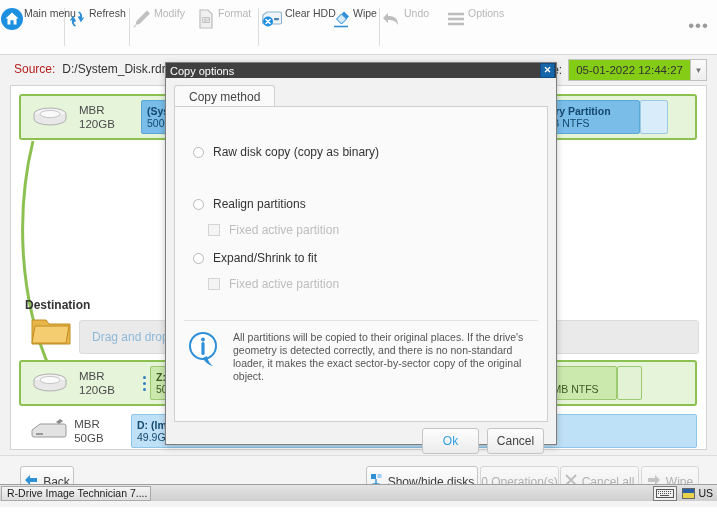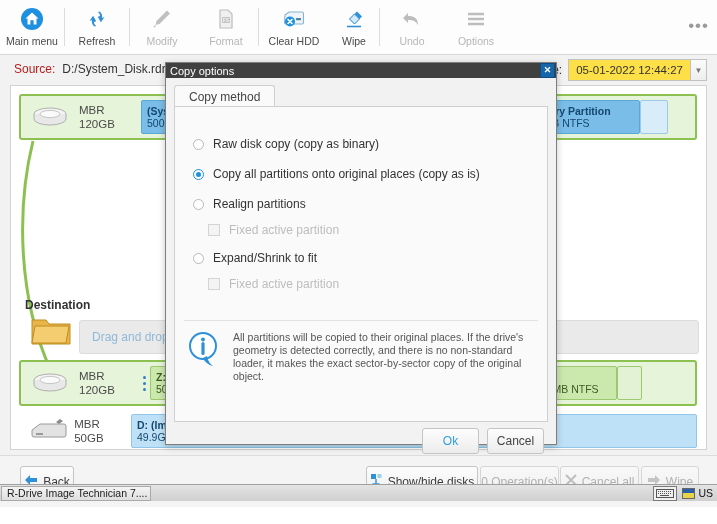--- a/index.html
+++ b/index.html
@@ -10,22 +10,22 @@
     -webkit-font-smoothing:antialiased;
   }
 
   
   #toolbar{
     position:absolute;left:0;top:0;width:717px;height:55px;
     background:#fdfdfd;border-bottom:1px solid #d8d8d8;
     display:flex;align-items:flex-start;box-sizing:border-box;
   }
   .tb-item{
-    width:64px;height:52px;display:flex;flex-direction:column;
-    align-items:center;justify-content:flex-start;padding-top:5px;
+    width:64px;height:52px;display:flex;flex-direction:row;
+    align-items:flex-start;justify-content:flex-start;padding-top:5px;
     box-sizing:border-box;position:relative;
   }
   .tb-item .tb-ico{height:28px;display:flex;align-items:center;justify-content:center;}
   .tb-item .tb-lbl{font-size:10.5px;color:#4a4a4a;margin-top:2px;white-space:nowrap;}
   .tb-item.dis .tb-lbl{color:#b6b6b6;}
   .tb-sep{width:1px;height:38px;background:#dcdcdc;margin-top:8px;}
   #tb-dots{
     position:absolute;right:8px;top:16px;color:#9a9a9a;font-size:17px;letter-spacing:1px;
   }
 
@@ -37,21 +37,21 @@
   #srcbar{
     position:absolute;left:0;top:0;width:717px;height:28px;
     display:flex;align-items:center;padding-left:14px;box-sizing:border-box;
     font-size:12px;
   }
   #srcbar .lbl{font-weight:normal;color:#b91c1c;}
   #srcbar .val{margin-left:7px;color:#333;}
   #timewrap{position:absolute;right:10px;top:4px;display:flex;align-items:center;}
   #timewrap .tlbl{color:#333;margin-right:6px;}
   #timefield{
-    border:1px solid #c2c2c2;background:#fde047;height:20px;line-height:20px;
+    border:1px solid #c2c2c2;background:#84cc16;height:20px;line-height:20px;
     padding:0 7px;font-size:11.5px;color:#333;border-right:none;
   }
   #timearrow{
     width:17px;height:22px;border:1px solid #c2c2c2;background:linear-gradient(#fbfbfb,#eee);
     display:flex;align-items:center;justify-content:center;font-size:8px;color:#777;
     box-sizing:border-box;
   }
 
   #panel{
     position:absolute;left:10px;top:30px;width:697px;height:365px;
@@ -460,29 +460,25 @@
   </div>
 
   <div id="dlg-body">
 
     <div id="tabstrip">
       <span id="tab-copy-method">Copy method</span>
     </div>
 
     <div id="tabpage">
 
-      <div class="radio-row" style="left:18px;top:30px;">
+      <div class="radio-row" style="left:18px;top:38px;">
         <span class="radio"></span>
         <span class="rl">Raw disk copy (copy as binary)</span>
       </div>
 
-      <div class="radio-row" style="left:18px;top:60px;">
-        <span class="radio on"></span>
-        <span class="rl">Copy all partitions onto original places (copy as is)</span>
-      </div>
 
       <div class="radio-row" style="left:18px;top:90px;">
         <span class="radio"></span>
         <span class="rl">Realign partitions</span>
       </div>
 
       <div class="check-row" style="left:33px;top:116px;">
         <span class="cbox"></span>
         <span class="cl">Fixed active partition</span>
       </div>

